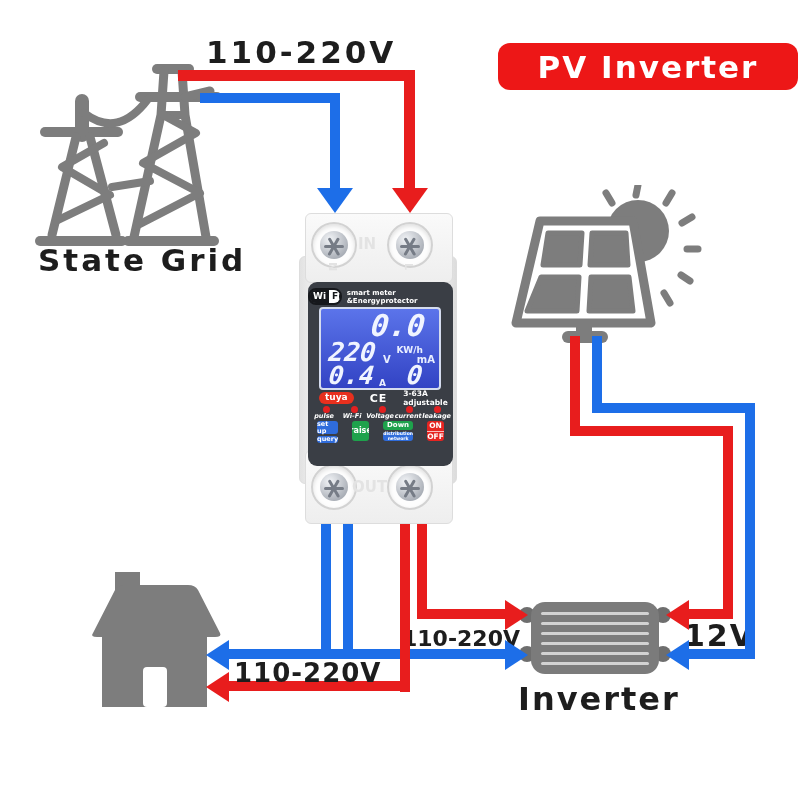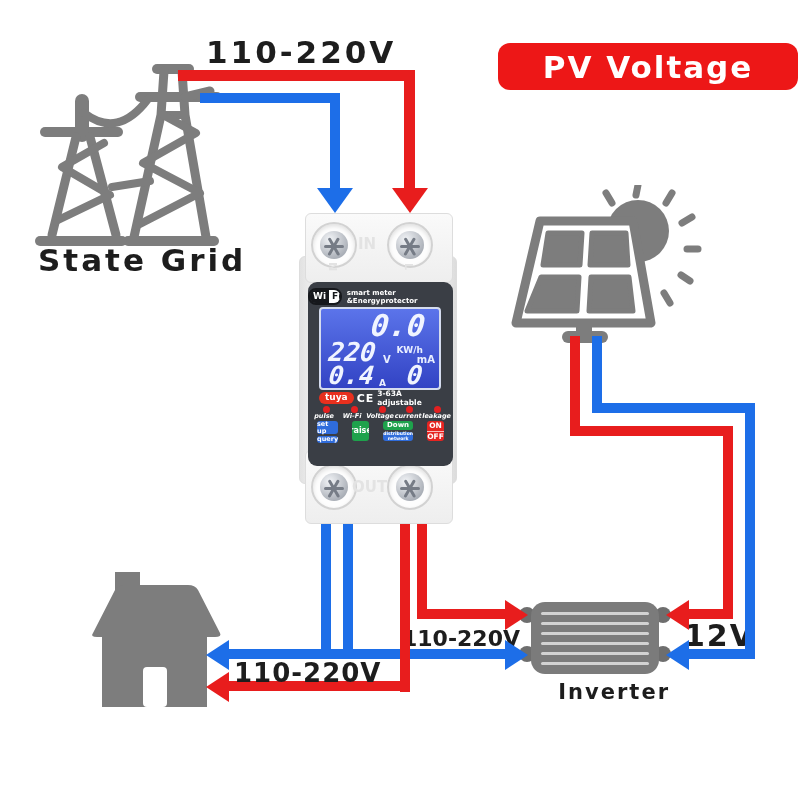--- a/index.html
+++ b/index.html
@@ -37,21 +37,21 @@
   #panel{left:308px;top:282px;width:145px;height:184px;background:#3a3e45;border-radius:9px;z-index:6;}
   #panel-head{position:absolute;top:6px;left:0;right:0;display:flex;align-items:center;justify-content:center;gap:5px;}
   #wifi-pill{display:flex;border:2px solid #16181c;border-radius:8px;overflow:hidden;height:13px;line-height:13px;font-size:9px;font-weight:bold;}
   #wifi-pill .wi{background:#16181c;color:#fff;padding:0 3px;}
   #wifi-pill .fi{background:#fff;color:#16181c;padding:0 3px;}
   #panel-title{color:#fff;font-size:7px;font-weight:bold;}
   #lcd{position:absolute;left:11px;top:25px;width:122px;height:83px;border:2px solid #d5dcee;border-radius:4px;
        background:linear-gradient(180deg,#5b74ea,#3243c4);box-sizing:border-box;overflow:hidden;}
   .seg{position:absolute;color:#f0f4ff;font-family:"DejaVu Sans Mono",monospace;font-weight:bold;font-style:italic;transform:skewX(-6deg);line-height:1;}
   .lcd-u{position:absolute;color:#e8eeff;font-weight:bold;line-height:1;}
-  #cert{position:absolute;left:11px;right:8px;top:108px;height:16px;display:flex;align-items:center;gap:3px;}
+  #cert{position:absolute;left:11px;right:8px;top:108px;height:16px;display:flex;align-items:center;gap:16px;}
   #tuya{background:#e8301e;color:#fff;font-weight:bold;font-size:9px;border-radius:8px;padding:1px 6px 2px;line-height:1;}
   #ce{color:#fff;font-size:11px;font-weight:bold;letter-spacing:1px;text-align:center;}
   #rating{color:#fff;font-size:7.5px;font-weight:bold;}
   #dots{position:absolute;left:15px;right:12px;top:124px;display:flex;justify-content:space-between;}
   #dots b{width:7px;height:7px;border-radius:50%;background:#e32020;}
   #inds{position:absolute;left:2px;right:2px;top:130px;display:flex;font-style:italic;}
   #inds span{flex:1;text-align:center;color:#fff;font-size:6.5px;font-weight:bold;}
   #btns{position:absolute;left:9px;right:9px;top:139px;height:20px;display:flex;gap:14px;}
   .btn{flex:1;border-radius:3px;color:#fff;font-weight:bold;display:flex;flex-direction:column;
        align-items:center;justify-content:center;line-height:1;overflow:hidden;}
@@ -64,21 +64,21 @@
   .nub{position:absolute;width:16px;height:16px;border-radius:50%;background:#6e6e6e;z-index:1;}
   svg{position:absolute;z-index:1;}
 </style>
 </head>
 <body>
 
 <div id="stage">
 
   <div class="abs lbl" style="left:206px;top:34px;font-size:31px;letter-spacing:3px;">110-220V</div>
   <div class="abs" id="banner">
-    <span>PV Voltage</span>
+    <span>PV Inverter</span>
   </div>
 
   <svg style="left:28px;top:55px;" width="192" height="200" viewBox="0 0 192 200">
     <g stroke="#7d7d7d" fill="none" stroke-linecap="round" stroke-linejoin="round">
       <path d="M129 14 L161 14" stroke-width="10"></path>
       <path d="M136 16 L133 60 L106 182" stroke-width="9"></path>
       <path d="M154 16 L157 60 L178 182" stroke-width="9"></path>
       <path d="M133 60 L157 60" stroke-width="8"></path>
       <path d="M110 170 L172 138 L115 108 L168 78 L135 60" stroke-width="8"></path>
       <path d="M112 42 L189 42" stroke-width="10"></path>
@@ -261,17 +261,17 @@
   <div class="nub" style="left:655px;top:607px;"></div>
   <div class="nub" style="left:655px;top:646px;"></div>
   <div class="abs" id="inv-body">
     <i style="top:10px;"></i>
       <i style="top:20px;"></i>
       <i style="top:30px;"></i>
     <i style="top:40px;"></i>
       <i style="top:50px;"></i>
       <i style="top:60px;"></i>
   </div>
-  <div class="abs lbl" style="left:518px;top:680px;width:152px;text-align:right;font-size:21px;letter-spacing:2px;">Inverter</div>
+  <div class="abs lbl" style="left:518px;top:680px;width:152px;text-align:left;font-size:32px;letter-spacing:2px;">Inverter</div>
   <div class="abs lbl" style="left:402px;top:626px;font-size:22px;z-index:1;">110-220V</div>
   <div class="abs lbl" style="left:684px;top:618px;font-size:30px;letter-spacing:2px;">12V</div>
 
 </div>
 
 </body></html>

